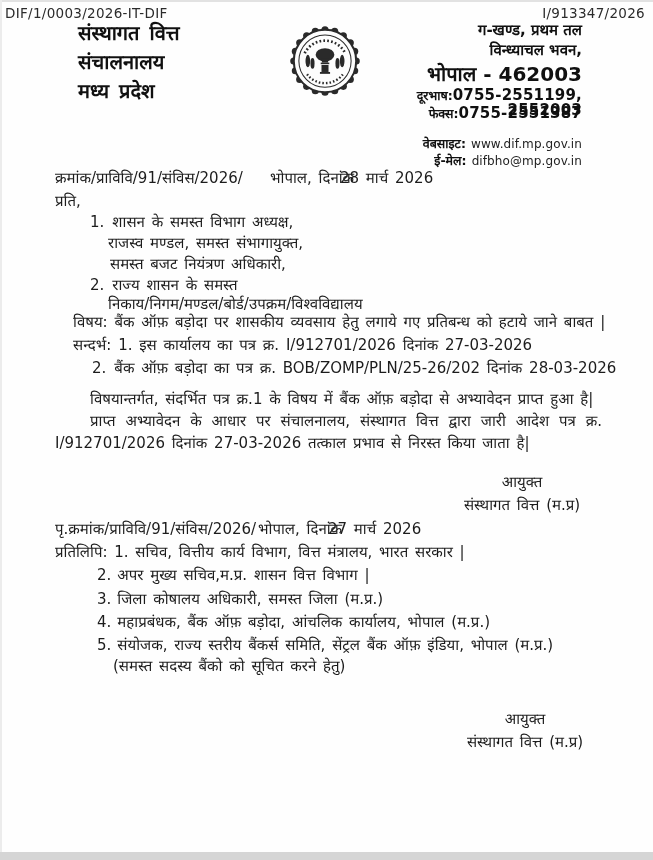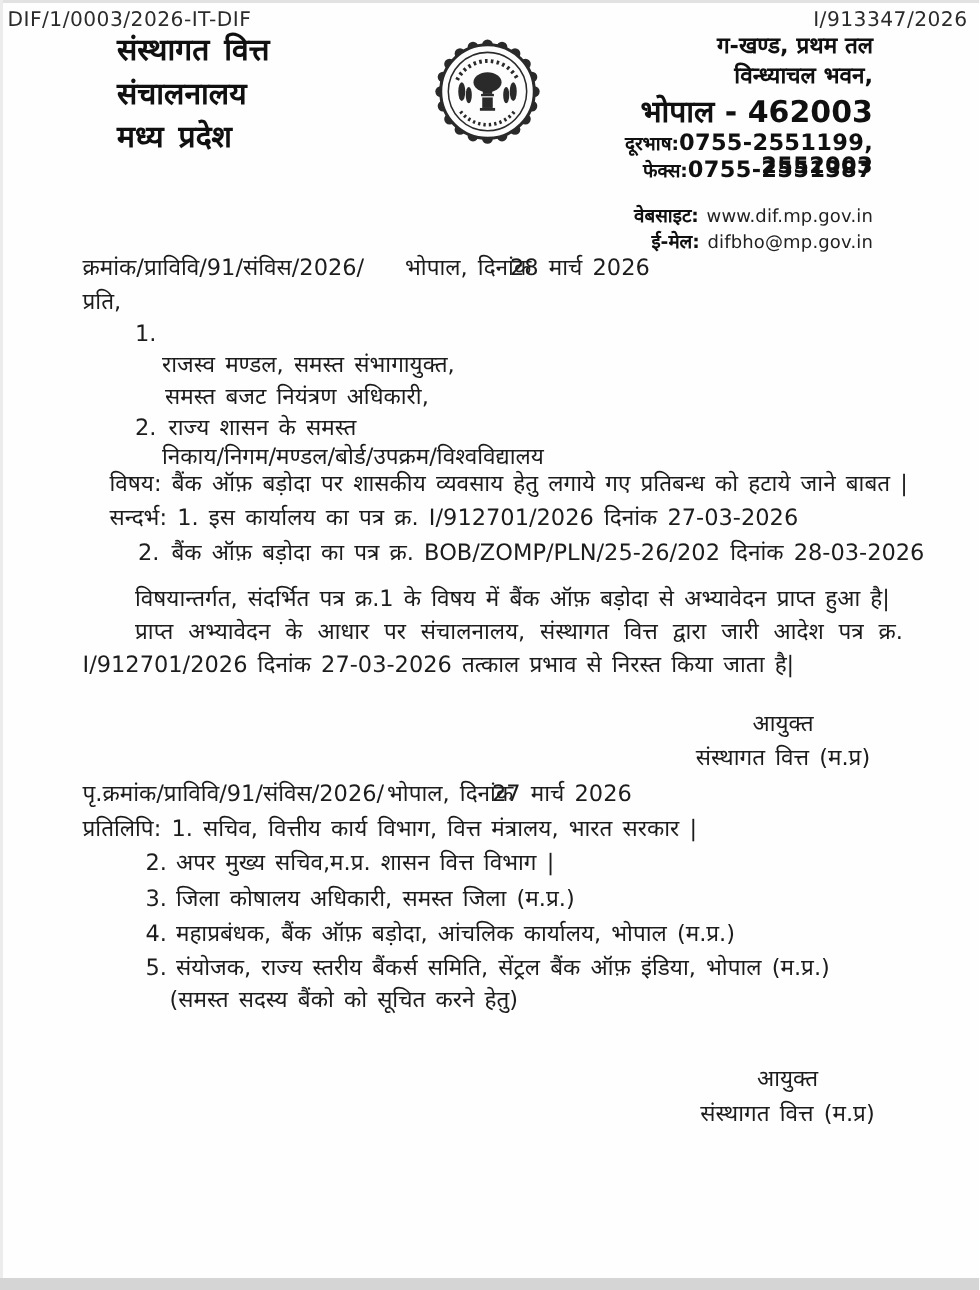--- a/index.html
+++ b/index.html
@@ -92,20 +92,21 @@
     <div class="addr-line" style="top:129px;"><span class="lbl-sm">ई-मेल:</span> <span class="val-r">difbho@mp.gov.in</span></div>
   </div>
 
   <div class="abs dev" style="left:55px;top:170px;">क्रमांक/प्राविवि/91/संविस/2026/</div>
   <div class="abs dev" style="left:270px;top:170px;">भोपाल, दिनांक</div>
   <div class="abs dev" style="left:340px;top:170px;">28 मार्च 2026</div>
 
   <div class="abs dev" style="left:55px;top:193px;">प्रति,</div>
   <div class="abs dev row" style="left:90px;top:214px;">
     <span class="num">1.</span>
+    <span>शासन के समस्त विभाग अध्यक्ष,</span>
   </div>
   <div class="abs dev" style="left:108px;top:235px;">राजस्व मण्डल, समस्त संभागायुक्त,</div>
   <div class="abs dev" style="left:110px;top:256px;">समस्त बजट नियंत्रण अधिकारी,</div>
   <div class="abs dev row" style="left:90px;top:277px;">
     <span class="num">2.</span>
     <span>राज्य शासन के समस्त</span>
   </div>
   <div class="abs dev" style="left:108px;top:296px;">निकाय/निगम/मण्डल/बोर्ड/उपक्रम/विश्वविद्यालय</div>
 
   <div class="abs dev" style="left:73px;top:314px;">

